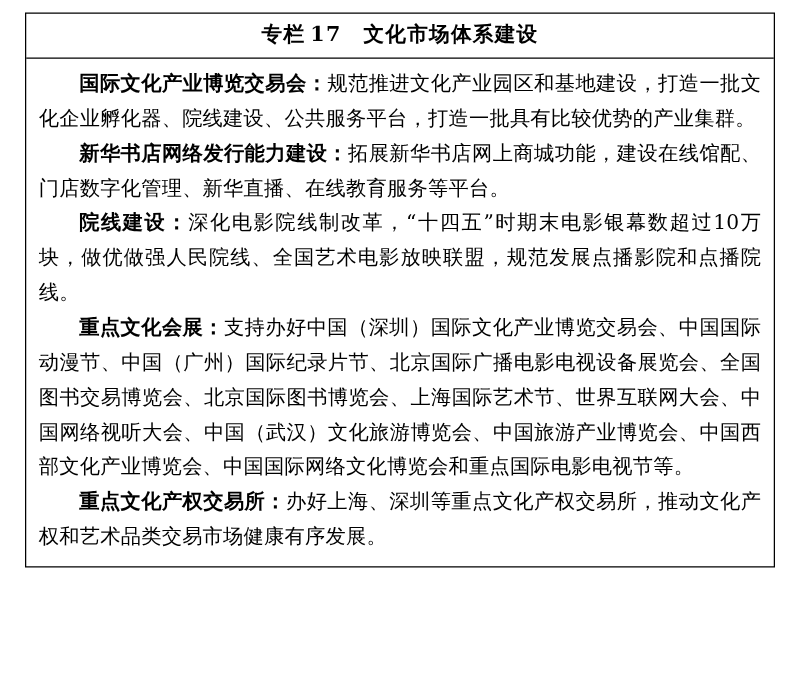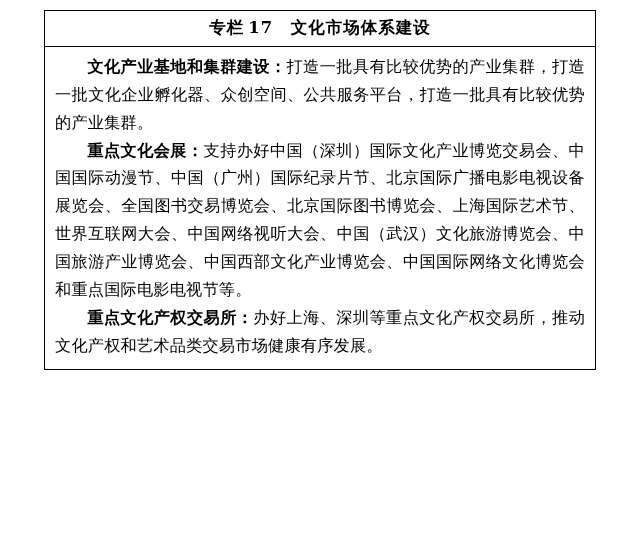--- a/index.html
+++ b/index.html
@@ -17,21 +17,21 @@
   .page {
     width: 640px;
     height: 558px;
     box-sizing: border-box;
     padding: 10px 8px 4px 8px;
     position: relative;
   }
   .box {
     border: 1px solid #000;
     box-sizing: border-box;
-    width: 552px;
+    width: 600px;
     margin: 0 auto;
   }
   .title-row {
     border-bottom: 1px solid #000;
     text-align: center;
     padding: 6px 0 7px 0;
     font-weight: bold;
     font-size: 16.5px;
     letter-spacing: 1px;
     font-family: "DejaVu Sans", "Liberation Sans", sans-serif;
@@ -61,18 +61,20 @@
 </style>
 </head>
 <body>
 
 <div class="page">
   <div class="box">
     <div class="title-row">
       <span>专栏</span><span class="num num-latin">17</span>&nbsp;&nbsp;<span>文化市场体系建设</span>
     </div>
     <div class="body">
-      <p class="para"><span class="lead">文化产业基地和集群建设：</span><span>打造一批具有比较优势的产业集群，打造一批文化企业孵化器、众创空间、公共服务平台，打造一批具有比较优势的产业集群。</span></p>
+      <p class="para"><span class="lead">国际文化产业博览交易会：</span><span>规范推进文化产业园区和基地建设，打造一批文化企业孵化器、院线建设、公共服务平台，打造一批具有比较优势的产业集群。</span></p>
+      <p class="para"><span class="lead">新华书店网络发行能力建设：</span><span>拓展新华书店网上商城功能，建设在线馆配、门店数字化管理、新华直播、在线教育服务等平台。</span></p>
+      <p class="para"><span class="lead">院线建设：</span><span>深化电影院线制改革，“十四五”时期末电影银幕数超过10万块，做优做强人民院线、全国艺术电影放映联盟，规范发展点播影院和点播院线。</span></p>
       <p class="para"><span class="lead">重点文化会展：</span><span>支持办好中国（深圳）国际文化产业博览交易会、中国国际动漫节、中国（广州）国际纪录片节、北京国际广播电影电视设备展览会、全国图书交易博览会、北京国际图书博览会、上海国际艺术节、世界互联网大会、中国网络视听大会、中国（武汉）文化旅游博览会、中国旅游产业博览会、中国西部文化产业博览会、中国国际网络文化博览会和重点国际电影电视节等。</span></p>
       <p class="para"><span class="lead">重点文化产权交易所：</span><span>办好上海、深圳等重点文化产权交易所，推动文化产权和艺术品类交易市场健康有序发展。</span></p>
     </div>
   </div>
 </div>
 
 </body></html>

